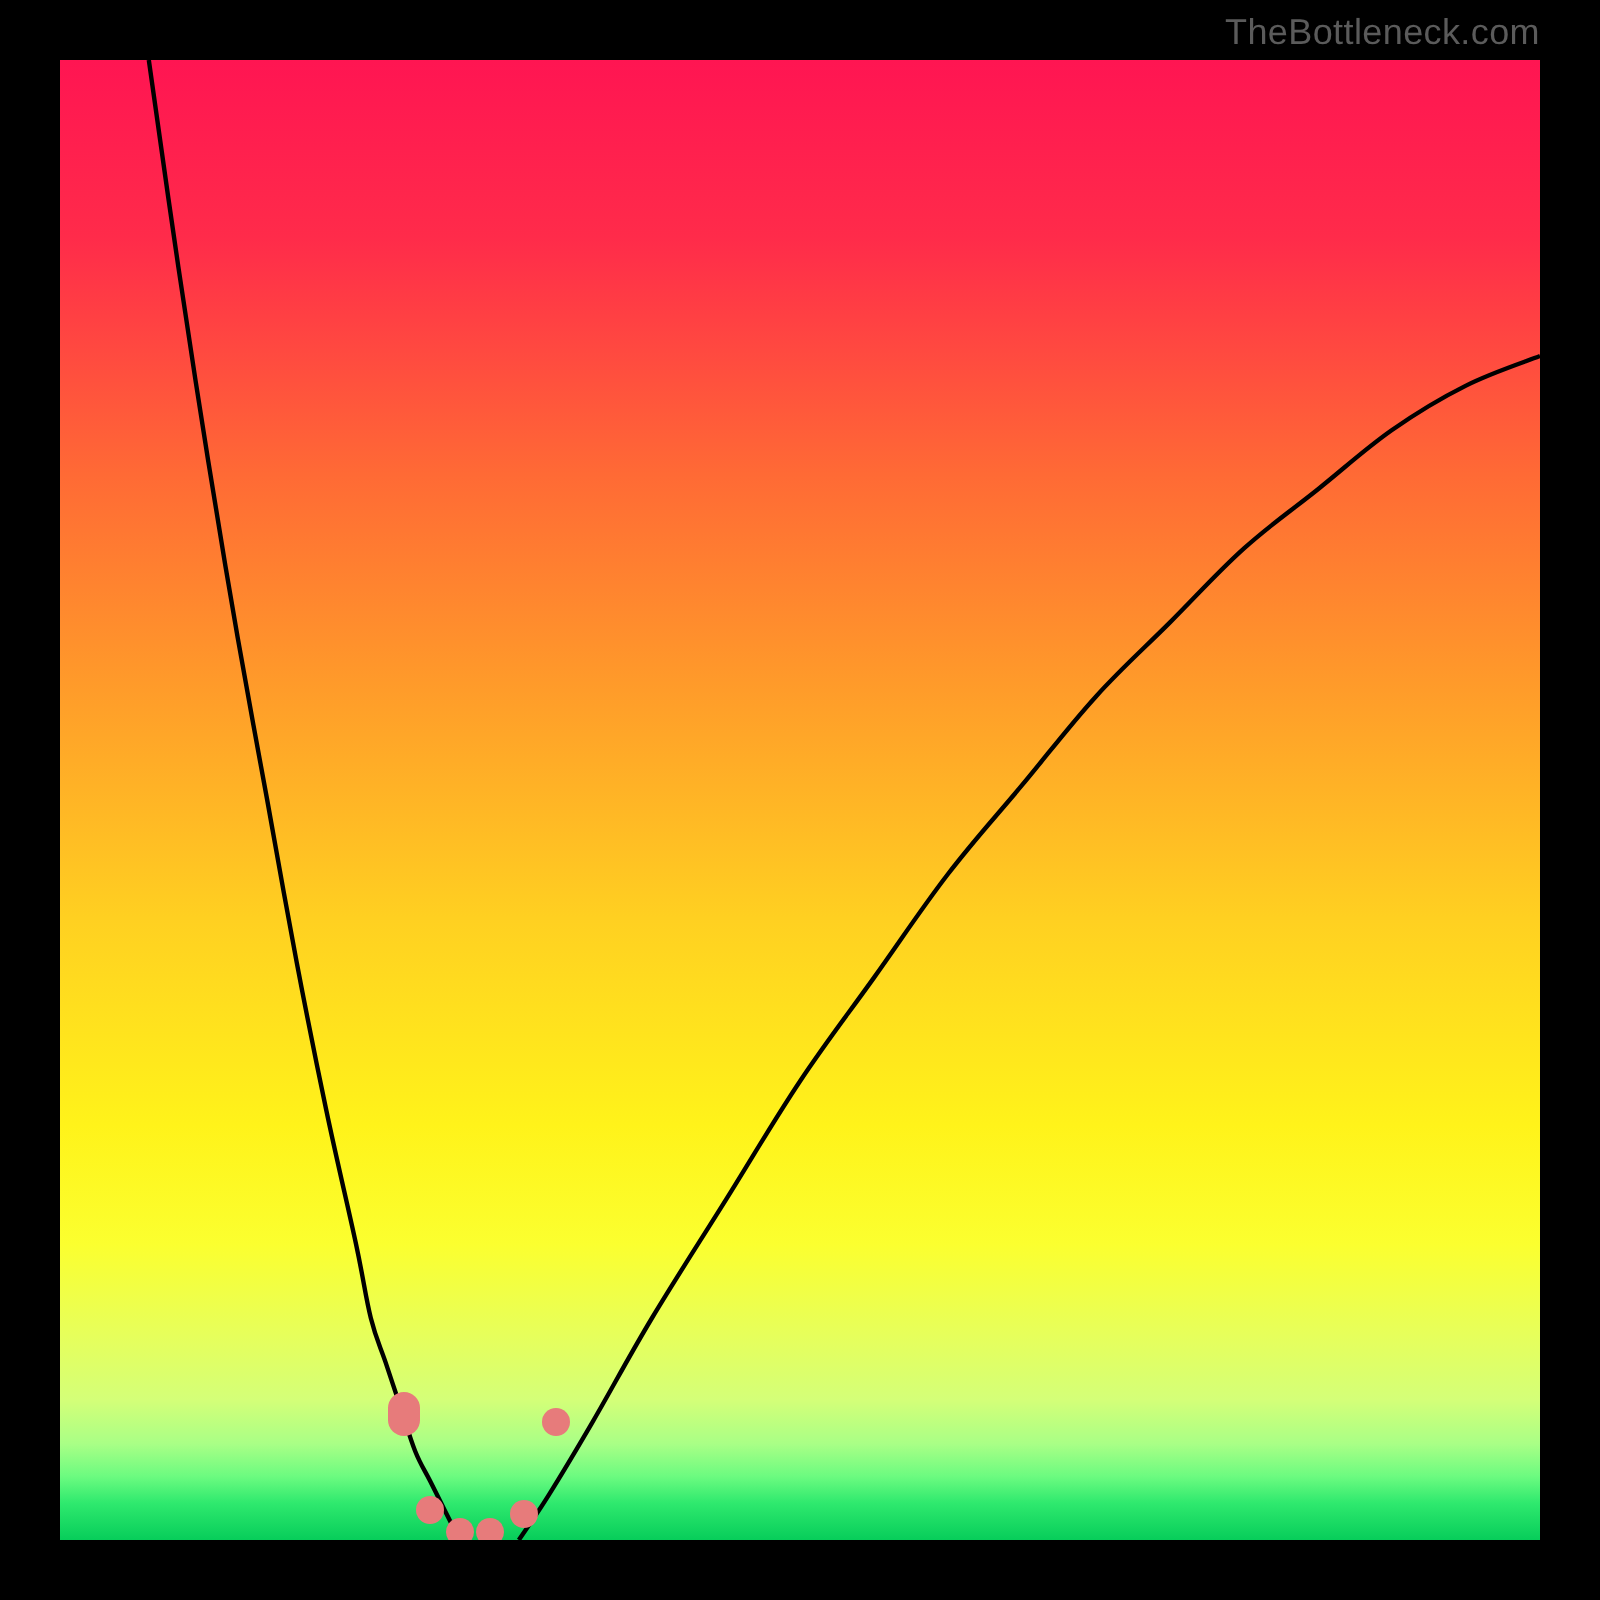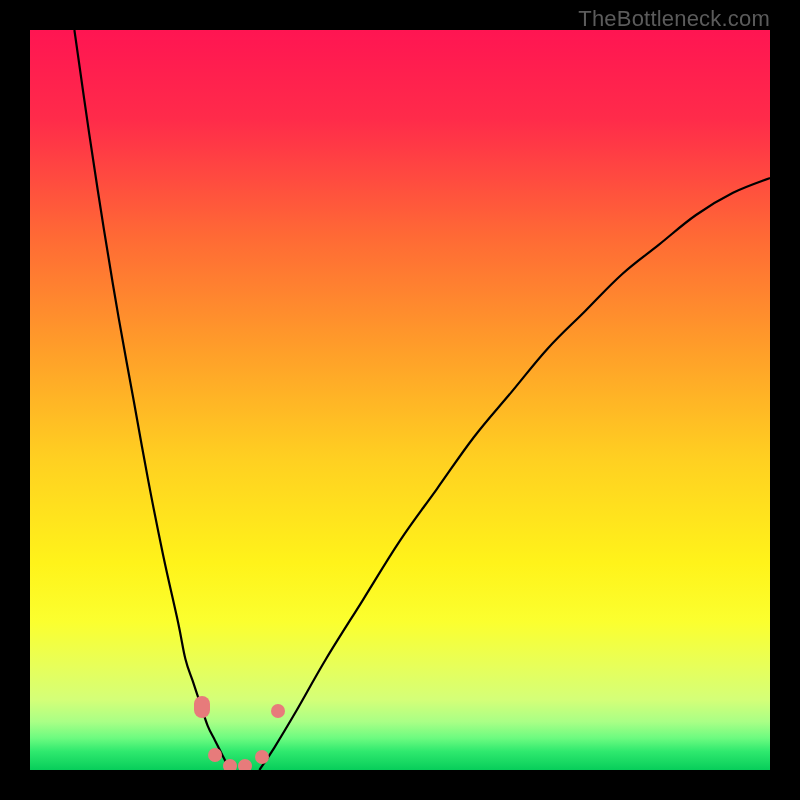--- a/index.html
+++ b/index.html
@@ -35,21 +35,21 @@
     position: absolute;
     left: 0; top: 0;
     width: 100%;
     height: 100%;
   }
   .watermark {
     position: absolute;
     top: 6px;
     right: 30px;
     color: #5b5b5b;
-    font-size: 22px;
+    font-size: 18px;
     font-weight: 500;
     letter-spacing: 0.2px;
     user-select: none;
   }
   .marker {
     position: absolute;
     width: 14px;
     height: 14px;
     margin-left: -7px;
     margin-top: -7px;

